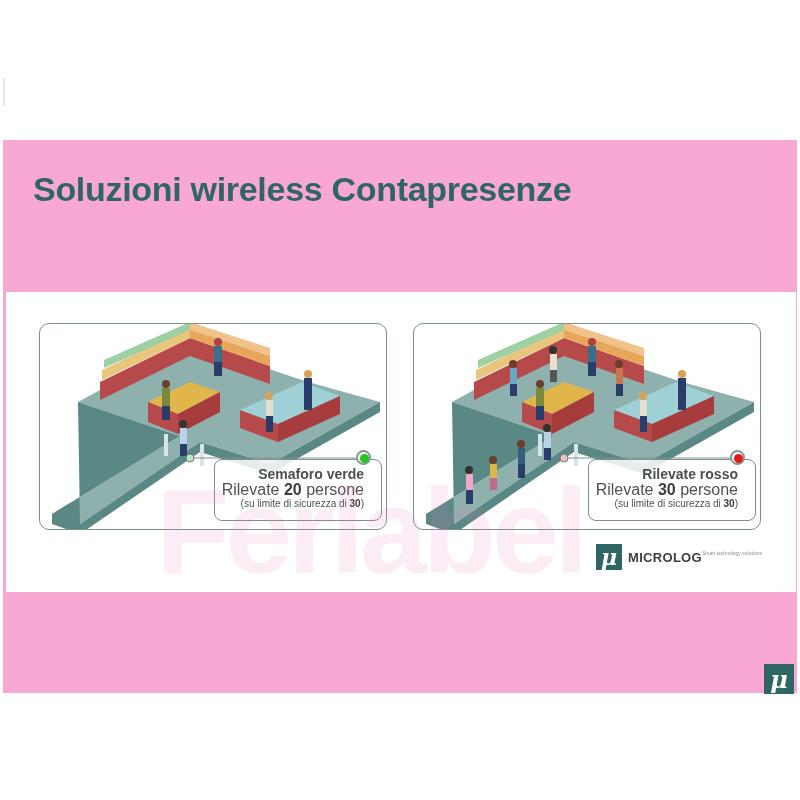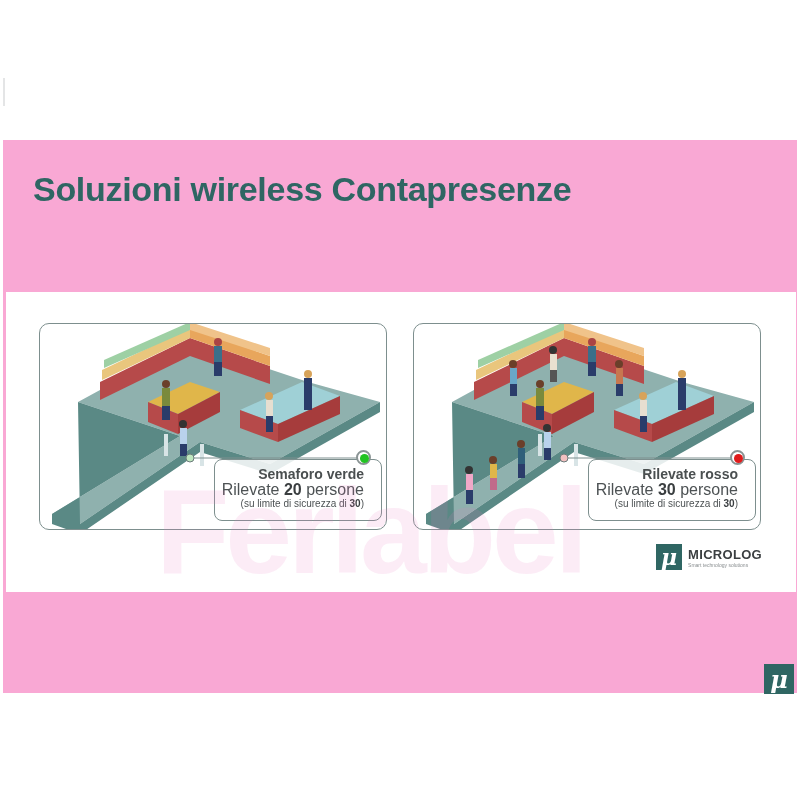--- a/index.html
+++ b/index.html
@@ -15,21 +15,21 @@
   .info { position:absolute; right:4px; bottom:8px; width:168px; height:62px; border:1.5px solid #7d8f8e; border-radius:8px; background:rgba(255,255,255,0.85); text-align:right; padding:6px 17px 0 0; box-sizing:border-box; }
   .info .head { font-size:14px; font-weight:700; color:#4a4f50; line-height:16px; }
   .info .count { font-size:16px; color:#4d5254; line-height:15px; }
   .info .limit { font-size:10px; color:#4d5254; line-height:14px; white-space:nowrap; }
   .info b { font-weight:700; color:#3a3e40; }
   .light { position:absolute; top:-10px; right:10px; width:15px; height:15px; border-radius:50%; border:2px solid #8a9494; background:#fff; box-sizing:border-box; }
   .light .dot { position:absolute; left:2px; top:2px; width:9px; height:9px; border-radius:50%; }
   .watermark { position:absolute; left:150px; top:170px; width:520px; font-size:120px; font-weight:700; color:rgba(236,120,190,0.14); letter-spacing:-4px; pointer-events:none; font-family:"Liberation Sans", sans-serif; }
   .brand { position:absolute; right:34px; bottom:22px; display:flex; align-items:center; gap:6px; }
   .mu-box { width:26px; height:26px; background:#2f6663; color:#fff; font-weight:700; font-style:italic; font-size:22px; display:flex; align-items:center; justify-content:center; font-family:"DejaVu Serif", serif; }
-  .brand-text { display:flex; flex-direction:column;justify-content:center; }
+  .brand-text { display:flex; flex-direction:row;justify-content:center; }
   .brand-name { font-size:13px; font-weight:700; color:#3b3f41; letter-spacing:0.3px; }
   .brand-tag { font-size:5px; color:#8a8f91; }
   .corner-logo { position:absolute; left:764px; top:664px; width:30px; height:30px; background:#2f6663; color:#fff; font-weight:700; font-style:italic; font-size:24px; display:flex; align-items:center; justify-content:center; font-family:"DejaVu Serif", serif; }
 </style>
 </head>
 <body>
 
 <div class="edge-line"></div>
 
 <div class="slide">

